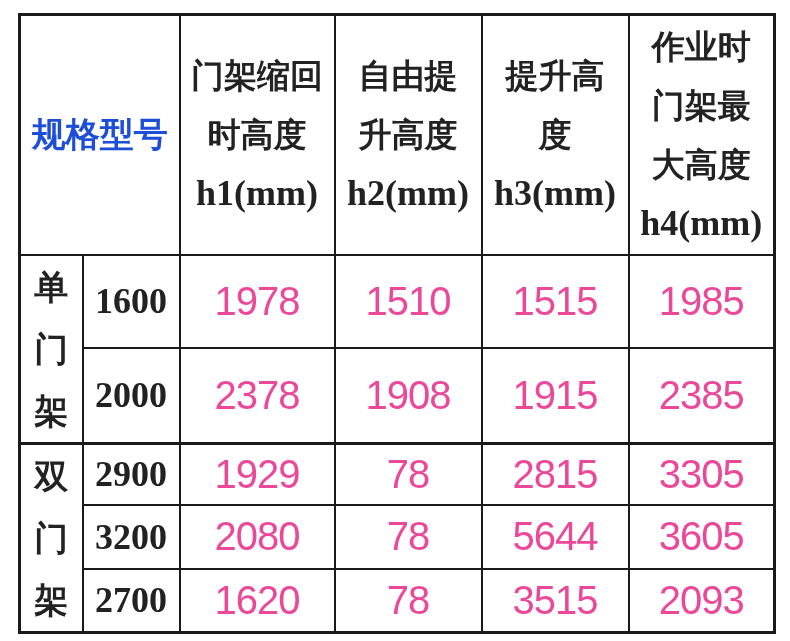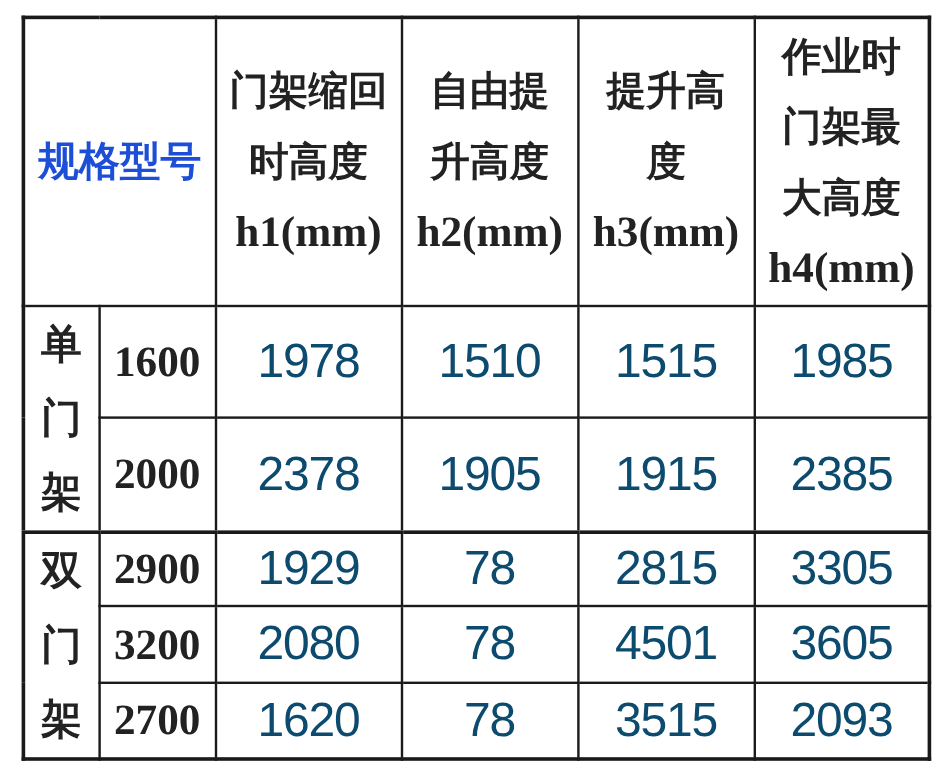--- a/index.html
+++ b/index.html
@@ -70,21 +70,21 @@
     font-weight: 700;
     font-size: 36px;
     color: #222222;
     border-radius: 30px;
   }
   td.val {
     font-family: "Liberation Sans", sans-serif;
     font-weight: 400;
     font-size: 40px;
     letter-spacing: -1px;
-    color: #0c4a6e;
+    color: #ec4899;
   }
 </style>
 </head>
 <body>
 
 <div class="page">
   <table class="spec-table">
     <colgroup>
       <col style="width:63px">
       <col style="width:97px">
@@ -128,41 +128,41 @@
         <td class="model">1600</td>
         <td class="val">1978</td>
         <td class="val">1510</td>
         <td class="val">1515</td>
         <td class="val">1985</td>
       </tr>
 
       <tr style="height:92px">
         <td class="model">2000</td>
         <td class="val">2378</td>
-        <td class="val">1905</td>
+        <td class="val">1908</td>
         <td class="val">1915</td>
         <td class="val">2385</td>
       </tr>
 
       <tr class="group-start" style="height:61px">
         <td rowspan="3" class="mast">双
 门
 架</td>
         <td class="model">2900</td>
         <td class="val">1929</td>
         <td class="val">78</td>
         <td class="val">2815</td>
         <td class="val">3305</td>
       </tr>
 
       <tr style="height:62px">
         <td class="model">3200</td>
         <td class="val">2080</td>
         <td class="val">78</td>
-        <td class="val">4501</td>
+        <td class="val">5644</td>
         <td class="val">3605</td>
       </tr>
 
       <tr style="height:62px">
         <td class="model">2700</td>
         <td class="val">1620</td>
         <td class="val">78</td>
         <td class="val">3515</td>
         <td class="val">2093</td>
       </tr>

